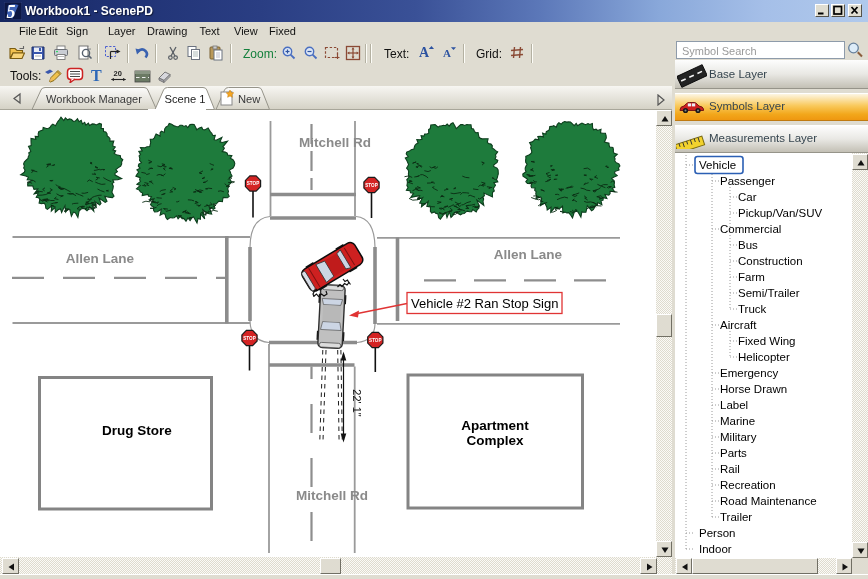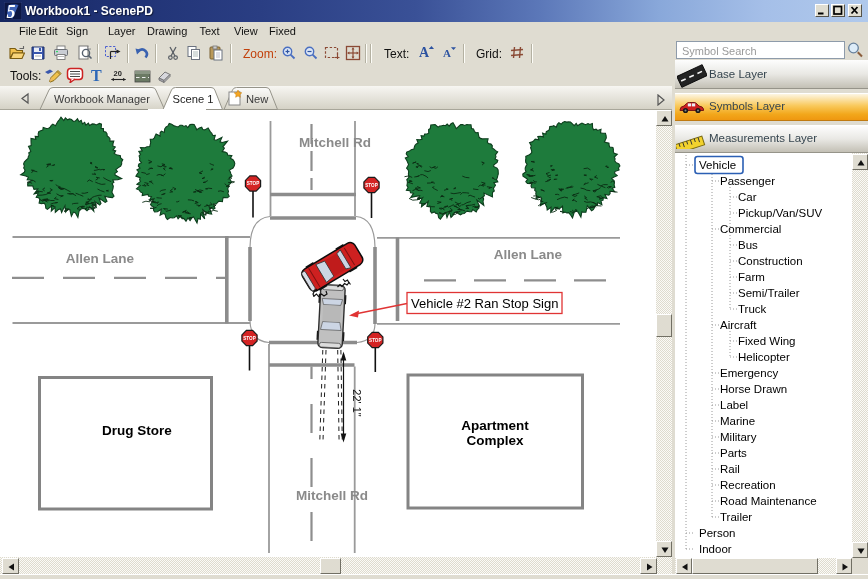--- a/index.html
+++ b/index.html
@@ -113,21 +113,21 @@
       <rect x="5" y="1" width="4" height="3" fill="#ccc" stroke="#777" stroke-width="0.8"></rect>
       <rect x="6" y="5" width="8" height="10" fill="#fff" stroke="#6b7280" stroke-width="1"></rect>
       <g stroke="#aab" stroke-width="0.8">
         <line x1="8" y1="8" x2="12" y2="8"></line>
         <line x1="8" y1="10" x2="12" y2="10"></line>
         <line x1="8" y1="12" x2="12" y2="12"></line>
       </g>
     </svg>
   </div>
 <div style="position:absolute;left:230px;top:44px;width:2px;height:19px;border-left:1px solid #b4b1a2;border-right:1px solid #fdfdf8"></div>
-<div class="abs" style="left:243px;top:47px;font-size:12px;color:#c2410c">Zoom:</div>
+<div class="abs" style="left:243px;top:47px;font-size:12px;color:#15803d">Zoom:</div>
 <div style="position:absolute;left:281px;top:45px;width:16px;height:16px">
     <svg width="16" height="16" style="display:block;">
       <circle cx="6.5" cy="6.5" r="4.2" fill="#dce6f5" stroke="#4a6fc0" stroke-width="1.4"></circle>
       <line x1="9.6" y1="9.6" x2="13.5" y2="13.5" stroke="#4a6fc0" stroke-width="1.8"></line>
       <line x1="4.5" y1="6.5" x2="8.5" y2="6.5" stroke="#2d53a0" stroke-width="1.2"></line>
       <line x1="6.5" y1="4.5" x2="6.5" y2="8.5" stroke="#2d53a0" stroke-width="1.2"></line>
     </svg>
   </div>
 <div style="position:absolute;left:303px;top:45px;width:16px;height:16px">
     <svg width="16" height="16" style="display:block;">
@@ -228,21 +228,21 @@
     </svg>
   </div>
 <div style="position:absolute;left:156px;top:68px;width:17px;height:16px">
     <svg width="17" height="16" style="display:block;">
       <path d="M3,10 L9,4 L14,6.5 L8,12.5 Z" fill="#d7d7dc" stroke="#777" stroke-width="1"></path>
       <path d="M3,10 L8,12.5 L8,14.5 L3,12 Z" fill="#a9a9b2" stroke="#777" stroke-width="1"></path>
       <path d="M8,12.5 L14,6.5 L14,8.5 L8,14.5 Z" fill="#bcbcc4" stroke="#777" stroke-width="1"></path>
     </svg>
   </div>
 <div class="abs" style="left:0;top:86px;width:672px;height:24px;background:linear-gradient(180deg,#f7f6f2,#d5d2c6);border-bottom:1px solid #a8a69a"></div>
-<div class="abs" style="left:16px;top:86px;width:672px;height:20px">
+<div class="abs" style="left:8px;top:86px;width:672px;height:20px">
     <svg width="672" height="24" style="display:block;">
       <defs>
         <linearGradient id="tg" x1="0" y1="0" x2="0" y2="1">
           <stop offset="0" stop-color="#fcfcfb"></stop>
           <stop offset="1" stop-color="#d6d3c7"></stop>
         </linearGradient>
       </defs>
       <path d="M24,23.5 L33,4 Q34,1.5 37,1.5 L136,1.5 Q139,1.5 139.8,4 L148.5,23.5 Z" fill="url(#tg)" stroke="#96948a" stroke-width="1"></path>
       <path d="M208,23.5 L216.5,4 Q217.5,1.5 220.5,1.5 L250,1.5 Q253,1.5 253.8,4 L261.5,23.5 Z" fill="url(#tg)" stroke="#96948a" stroke-width="1"></path>
       <path d="M147,23.5 L155.5,4 Q156.5,1.5 159.5,1.5 L195,1.5 Q198,1.5 198.8,4 L206.5,23.5 Z" fill="#fff" stroke="#96948a" stroke-width="1"></path>

